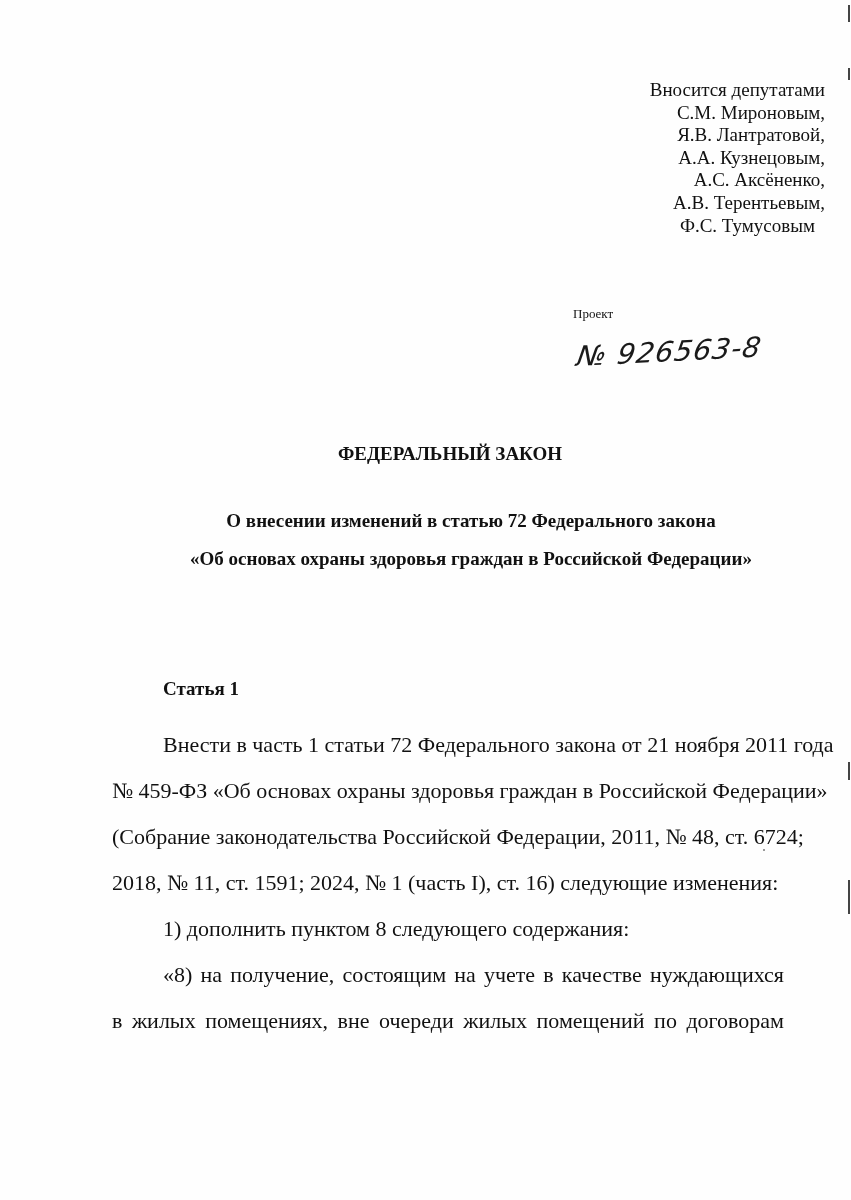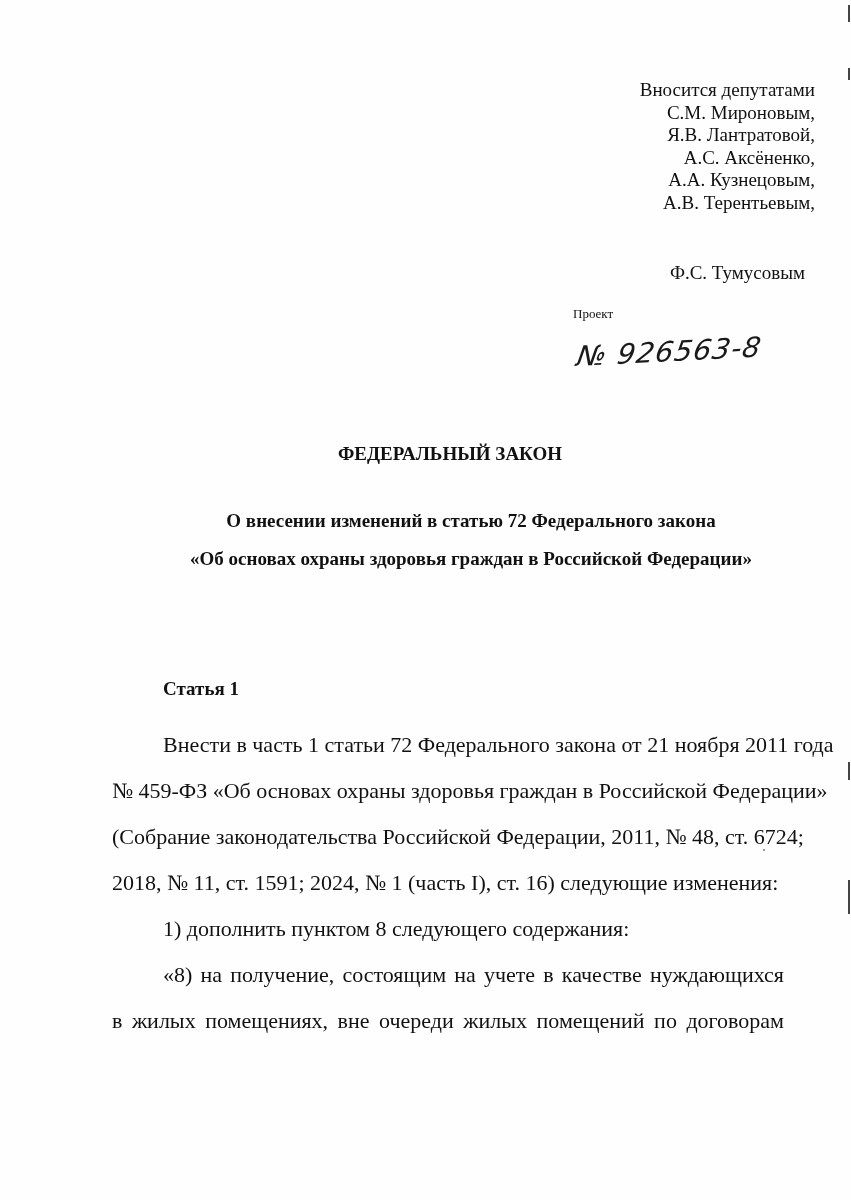--- a/index.html
+++ b/index.html
@@ -19,28 +19,28 @@
       position: absolute;
       left: 0; top: 0;
       width: 851px;
       height: 1200px;
       background: #fefefe;
     }
     
     .sponsors {
       position: absolute;
       top: 79px;
-      right: 36px;
+      right: 26px;
       width: 300px;
       text-align: right;
       font-size: 19px;
       line-height: 22.6px;
     }
     .sponsors .line { display: block; white-space: nowrap; }
-    .sponsors .line.indent-sm { padding-right: 10px; margin-top: 47px; }
+    .sponsors .line.indent-sm { padding-right: 10px; }
 
     .project-label {
       position: absolute;
       top: 306px;
       left: 573px;
       font-size: 13px;
     }
     .handwritten-number {
       position: absolute;
       top: 340px;
@@ -124,22 +124,22 @@
   <div class="edge-mark" style="top:5px;height:17px;"></div>
   <div class="edge-mark" style="top:68px;height:12px;"></div>
   <div class="edge-mark" style="top:762px;height:18px;"></div>
   <div class="edge-mark" style="top:880px;height:34px;"></div>
   <div class="speck" style="left:763px;top:849px;"></div>
 
   <div class="sponsors">
     <span class="line">Вносится депутатами</span>
     <span class="line">С.М. Мироновым,</span>
     <span class="line">Я.В. Лантратовой,</span>
+    <span class="line">А.А. Кузнецовым,</span>
     <span class="line">А.С. Аксёненко,</span>
-    <span class="line">А.А. Кузнецовым,</span>
     <span class="line">А.В. Терентьевым,</span>
     <span class="line indent-sm">Ф.С. Тумусовым</span>
   </div>
 
   <div class="project-label">Проект</div>
   <div class="handwritten-number">№ 926563-8</div>
 
   <div class="law-type">ФЕДЕРАЛЬНЫЙ ЗАКОН</div>
 
   <div class="law-title">

